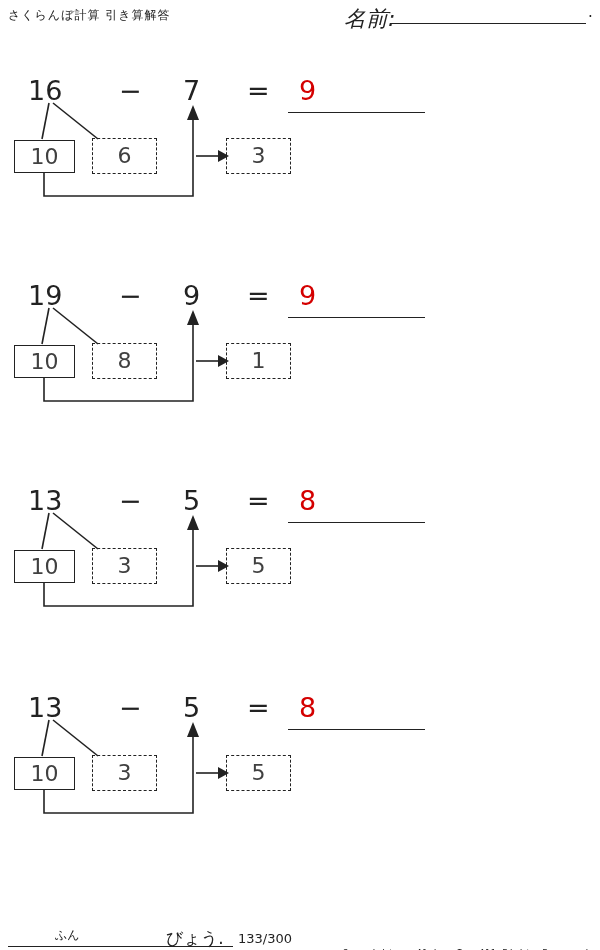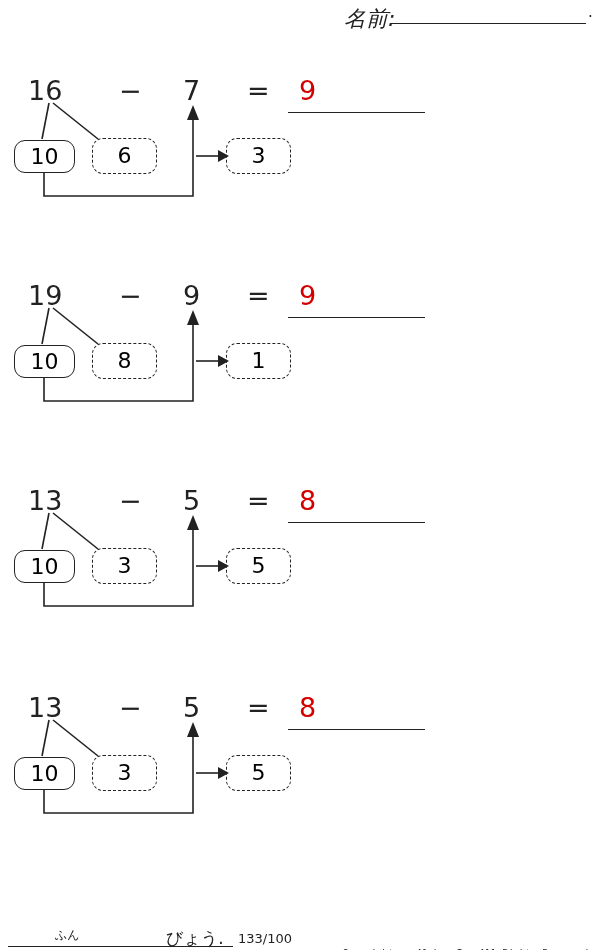--- a/index.html
+++ b/index.html
@@ -27,39 +27,40 @@
   .minuend   { left:28px; }
   .minus     { left:119px; }
   .subtrahend{ left:183px; }
   .equalsign { left:247px; }
   .answer    { left:299px; color:#d40000; }
   .answer-line { position:absolute; left:288px; top:34px; width:137px; height:0; border-bottom:1.5px solid #222; }
 
   .box {
     position:absolute;
     display:flex; align-items:center; justify-content:center;
-    font-size:22px; line-height:1; color:#000000;border-radius:11px;
+    font-size:22px; line-height:1; color:#404040;
   }
   .box-solid  { left:14px;  top:62px; width:61px; height:33px; border:1.6px solid #222; }
   .box-dash1  { left:92px;  top:60px; width:65px; height:36px; border:1.6px dashed #222; }
   .box-dash2  { left:226px; top:60px; width:65px; height:36px; border:1.6px dashed #222; }
 
   
   .time-line { position:absolute; left:8px; top:925px; width:225px; height:22px; border-bottom:1.6px solid #222; }
   .fun-label  { position:absolute; left:55px;  top:927px; font-size:12px; }
   .byou-label { position:absolute; left:166px; top:927px; font-size:17px; }
   .page-number { position:absolute; left:238px; top:931px; font-size:13px; }
   .copyright-block { position:absolute; right:6px; top:920px; text-align:right;
     font-family:"DejaVu Sans Mono", monospace; font-size:9.5px; line-height:13px; white-space:pre; }
 </style>
 </head>
 <body>
 
 <div class="page">
 
+  <div class="doc-title">さくらんぼ計算 引き算解答</div>
   <div class="name-label">名前:</div>
   <div class="name-line"></div>
   <div class="name-period">.</div>
 
   <div class="problem" style="top:78px">
     <svg class="wires" width="600" height="150">
       <line class="stroke" x1="49" y1="25" x2="42" y2="61"></line>
       <line class="stroke" x1="53" y1="25" x2="98" y2="61"></line>
       <polyline class="stroke" points="44,95 44,118 193,118 193,40"></polyline>
       <polygon class="fillshape" points="193,27 187,42 199,42"></polygon>
@@ -157,19 +158,19 @@
         <span>3</span>
       </div>
     <div class="box box-dash2">
         <span>5</span>
       </div>
   </div>
 
   <div class="time-line"></div>
   <div class="fun-label">ふん</div>
   <div class="byou-label">びょう.</div>
-  <div class="page-number">133/100</div>
+  <div class="page-number">133/300</div>
   <div class="copyright-block">
     <div>Copyright ©  Alpha, Inc All Rights Reserved.</div>
     
   </div>
 
 </div>
 
 </body></html>

